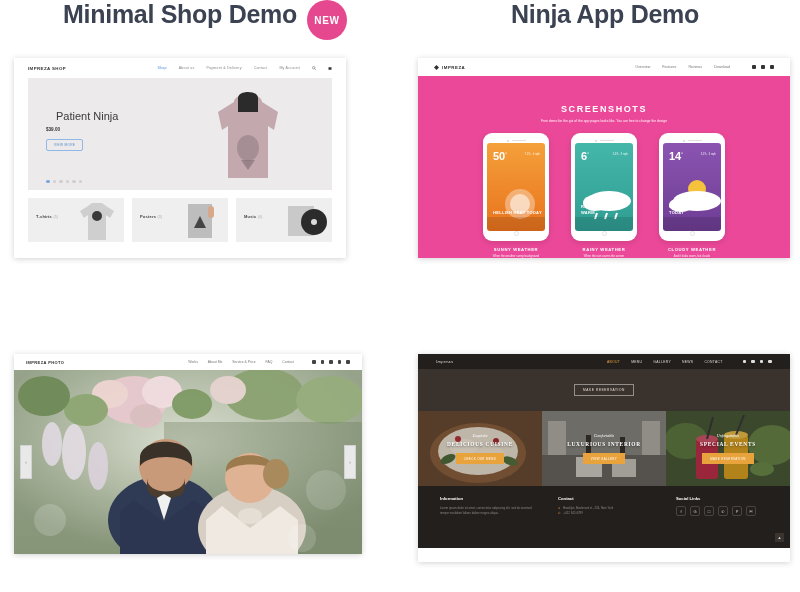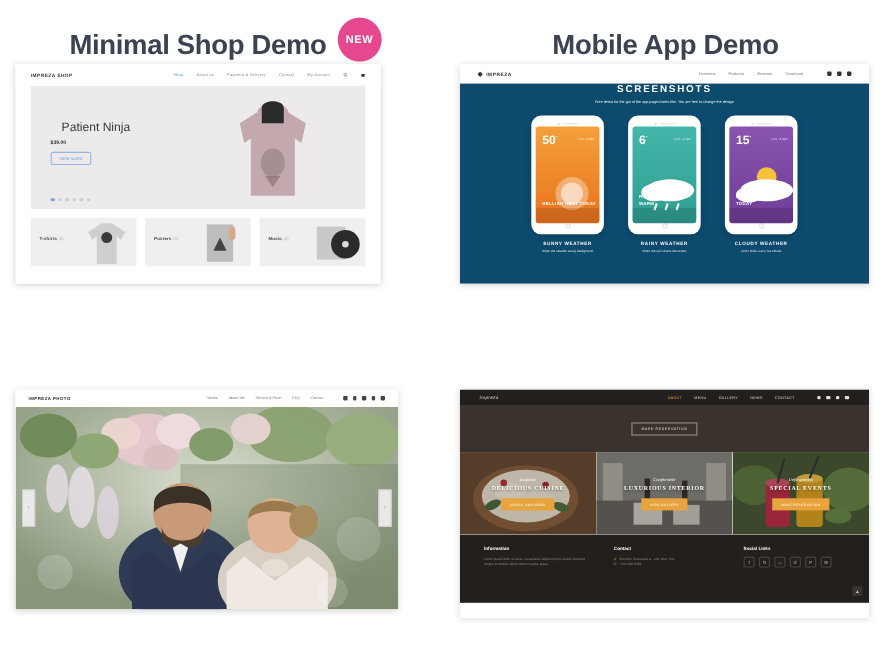--- a/index.html
+++ b/index.html
@@ -12,21 +12,21 @@
   .grid {
     display: grid;
     grid-template-columns: 410px 390px;
     grid-template-rows: 296px 296px;
     width: 800px; height: 592px;
   }
   .cell { position: relative; }
 
   
   .title-row {
-    display: flex; align-items: flex-end; justify-content: center;
+    display: flex; align-items: flex-start; justify-content: center;
     gap: 10px;
     height: 56px;
   }
   .demo-title {
     font-size: 25px; font-weight: bold; color: #3b4252;
     letter-spacing: -0.3px; white-space: nowrap;
   }
   .new-badge {
     width: 40px; height: 40px; border-radius: 50%;
     background: #e6488f; color: #fff;
@@ -90,21 +90,21 @@
   
   .app-nav {
     height: 18px; background: #fff; display: flex; align-items: center;
     padding: 0 16px;
   }
   .app-logo { font-size: 4.4px; font-weight: bold; color: #2a2a2a; letter-spacing: 0.5px; display:flex; align-items:center; gap:3px;}
   .app-menu { margin-left: auto; display: flex; align-items: center; gap: 12px; }
   .app-menu span { font-size: 3.6px; color: #777; }
   .app-social { display: flex; gap: 5px; margin-left: 10px; }
   .app-social i { width: 4px; height: 4px; background: #333; display:block; border-radius:1px; }
-  .app-body { background: #0c4a6e; height: 182px; position: relative; padding-top: 0; }
+  .app-body { background: #ec4899; height: 182px; position: relative; padding-top: 28px; }
   .app-heading {
     text-align: center; color: #fff; font-size: 9px; font-weight: bold;
     letter-spacing: 1.6px;
   }
   .app-sub {
     text-align: center; color: #fff; font-size: 3.4px; margin-top: 5px;
     opacity: 0.95;
   }
   .phones { display: flex; justify-content: center; gap: 22px; margin-top: 10px; }
   .phone {
@@ -284,21 +284,21 @@
             <circle cx="32" cy="22" r="13" fill="#2b2b2b"></circle>
             <circle cx="32" cy="22" r="3" fill="#ddd"></circle>
           </svg>
         </div>
       </div>
     </div>
   </div>
 
   <div class="cell">
     <div class="title-row">
-      <div class="demo-title">Mobile App Demo</div>
+      <div class="demo-title">Ninja App Demo</div>
     </div>
 
     <div class="frame frame-mobile">
       <div class="app-nav">
         <div class="app-logo">
           <svg width="5" height="5" viewBox="0 0 10 10">
             <path d="M5 0 L10 5 L5 10 L0 5 Z" fill="#333"></path>
           </svg>
           <span>IMPREZA</span>
         </div>
@@ -362,21 +362,21 @@
               <span class="phone-home"></span>
             </div>
           </div>
 
           <div class="phone">
             <div class="phone-top">
               <span class="phone-cam"></span>
               <span class="phone-speaker"></span>
             </div>
             <div class="phone-screen" style="background:linear-gradient(#8a54b0,#6e3d94)">
-              <div class="phone-temp"><span>15</span><sup>°</sup></div>
+              <div class="phone-temp"><span>14</span><sup>°</sup></div>
               <div class="phone-meta">3.2% ∙ 6 mph</div>
               <svg width="66" height="48" viewBox="0 0 66 48" style="position:absolute;left:0;top:34px">
                 <circle cx="34" cy="12" r="9" fill="#f5c23c"></circle>
                 <ellipse cx="34" cy="24" rx="24" ry="10" fill="#fff"></ellipse>
                 <ellipse cx="18" cy="28" rx="12" ry="7" fill="#fff"></ellipse>
               </svg>
               <div class="phone-foot"></div>
               <div class="phone-cap">OH, IT'S CLOUDY TODAY</div>
             </div>
             <div class="phone-bottom">

